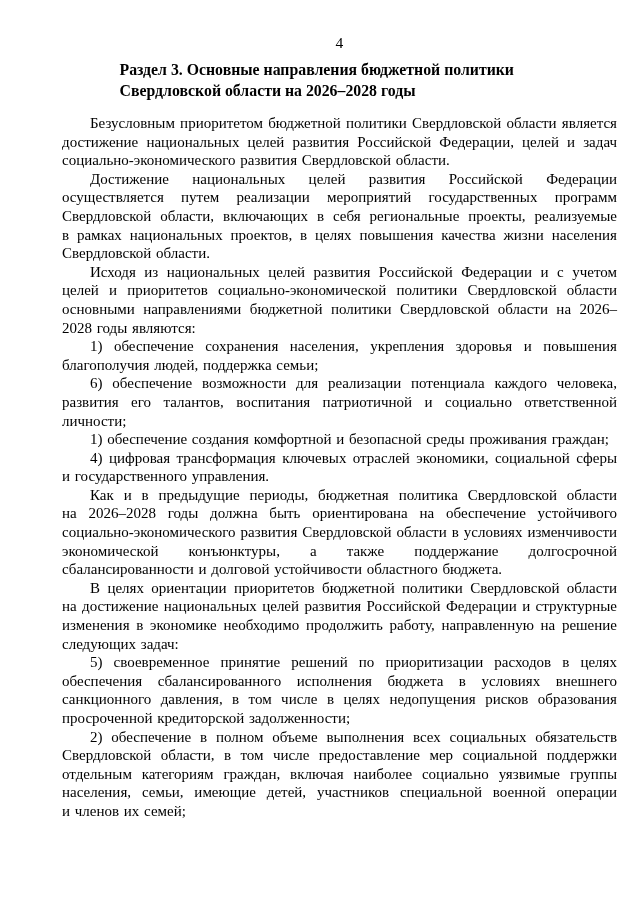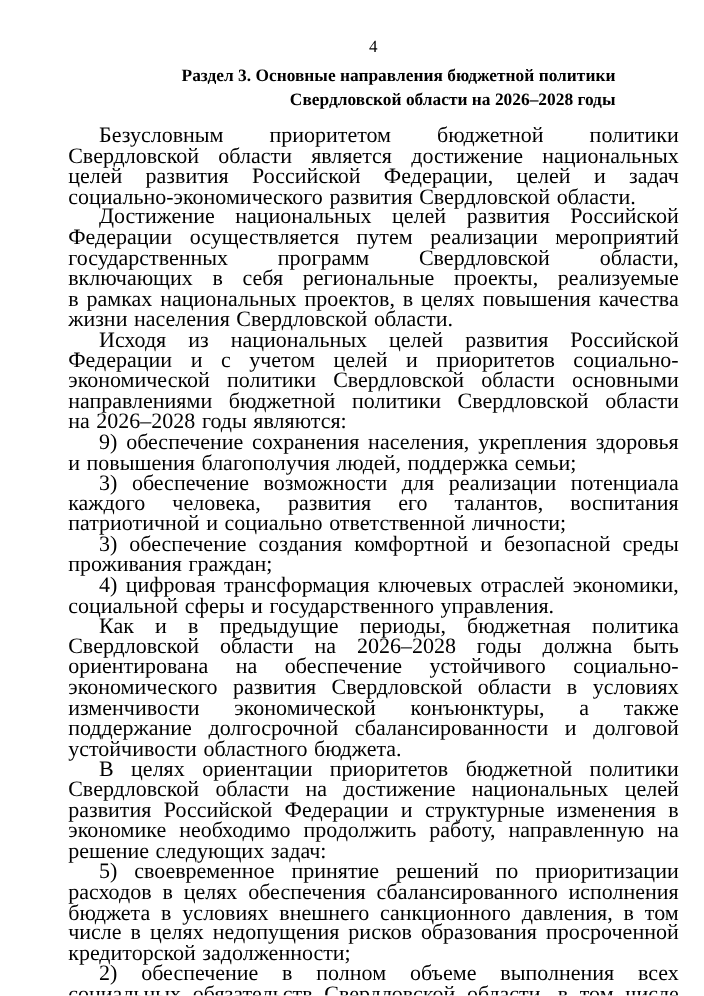--- a/index.html
+++ b/index.html
@@ -21,47 +21,47 @@
   .page-number {
     text-align: center;
     font-size: 15.5px;
     line-height: 19px;
     letter-spacing: 0.2px;
   }
   .heading {
     font-size: 15.8px;
     font-weight: bold;
     line-height: 21px;
-    text-align: right;
+    text-align: left;
     max-width: 440px;
     margin: 7px auto 13px auto;
   }
   .doc-body p {
     margin: 0;
-    font-size: 20px;
+    font-size: 15px;
     line-height: 18.6px;
     text-align: justify;
     text-indent: 28px;
     word-spacing: 1px;
   }
 </style>
 </head>
 <body>
 
 <div class="page">
   <div class="page-number">4</div>
 
   <h1 class="heading">Раздел 3. Основные направления бюджетной политики Свердловской области на 2026–2028 годы</h1>
 
   <div class="doc-body">
     <p>Безусловным приоритетом бюджетной политики Свердловской области является достижение национальных целей развития Российской Федерации, целей и&nbsp;задач социально-экономического развития Свердловской области.</p>
     <p>Достижение национальных целей развития Российской Федерации осуществляется путем реализации мероприятий государственных программ Свердловской области, включающих в себя региональные проекты, реализуемые в&nbsp;рамках национальных проектов, в целях повышения качества жизни населения Свердловской области.</p>
     <p>Исходя из национальных целей развития Российской Федерации и с&nbsp;учетом целей и приоритетов социально-экономической политики Свердловской области основными направлениями бюджетной политики Свердловской области на&nbsp;2026–2028 годы являются:</p>
-    <p>9) обеспечение сохранения населения, укрепления здоровья и повышения благополучия людей, поддержка семьи;</p>
-    <p>3) обеспечение возможности для реализации потенциала каждого человека, развития его талантов, воспитания патриотичной и социально ответственной личности;</p>
-    <p>3) обеспечение создания комфортной и безопасной среды проживания граждан;</p>
+    <p>1) обеспечение сохранения населения, укрепления здоровья и повышения благополучия людей, поддержка семьи;</p>
+    <p>6) обеспечение возможности для реализации потенциала каждого человека, развития его талантов, воспитания патриотичной и социально ответственной личности;</p>
+    <p>1) обеспечение создания комфортной и безопасной среды проживания граждан;</p>
     <p>4) цифровая трансформация ключевых отраслей экономики, социальной сферы и государственного управления.</p>
     <p>Как и в предыдущие периоды, бюджетная политика Свердловской области на&nbsp;2026–2028&nbsp;годы должна быть ориентирована на обеспечение устойчивого социально-экономического развития Свердловской области в условиях изменчивости экономической конъюнктуры, а также поддержание долгосрочной сбалансированности и долговой устойчивости областного бюджета.</p>
     <p>В целях ориентации приоритетов бюджетной политики Свердловской области на достижение национальных целей развития Российской Федерации и&nbsp;структурные изменения в экономике необходимо продолжить работу, направленную на решение следующих задач:</p>
     <p>5) своевременное принятие решений по приоритизации расходов в целях обеспечения сбалансированного исполнения бюджета в условиях внешнего санкционного давления, в том числе в целях недопущения рисков образования просроченной кредиторской задолженности;</p>
     <p>2) обеспечение в полном объеме выполнения всех социальных обязательств Свердловской области, в том числе предоставление мер социальной поддержки отдельным категориям граждан, включая наиболее социально уязвимые группы населения, семьи, имеющие детей, участников специальной военной операции и&nbsp;членов их семей;</p>
   </div>
 </div>
 
 </body></html>

